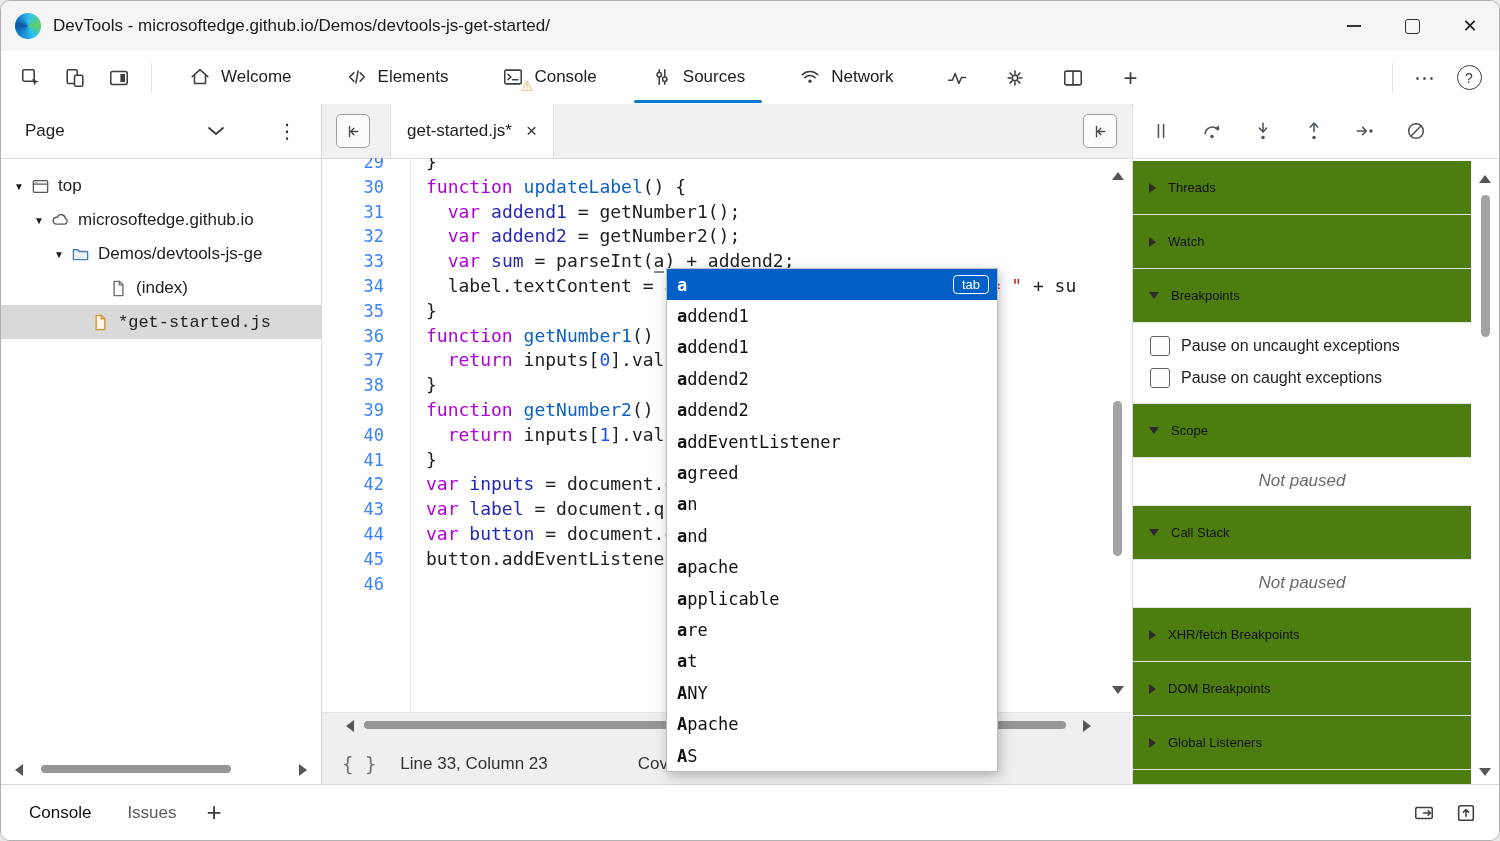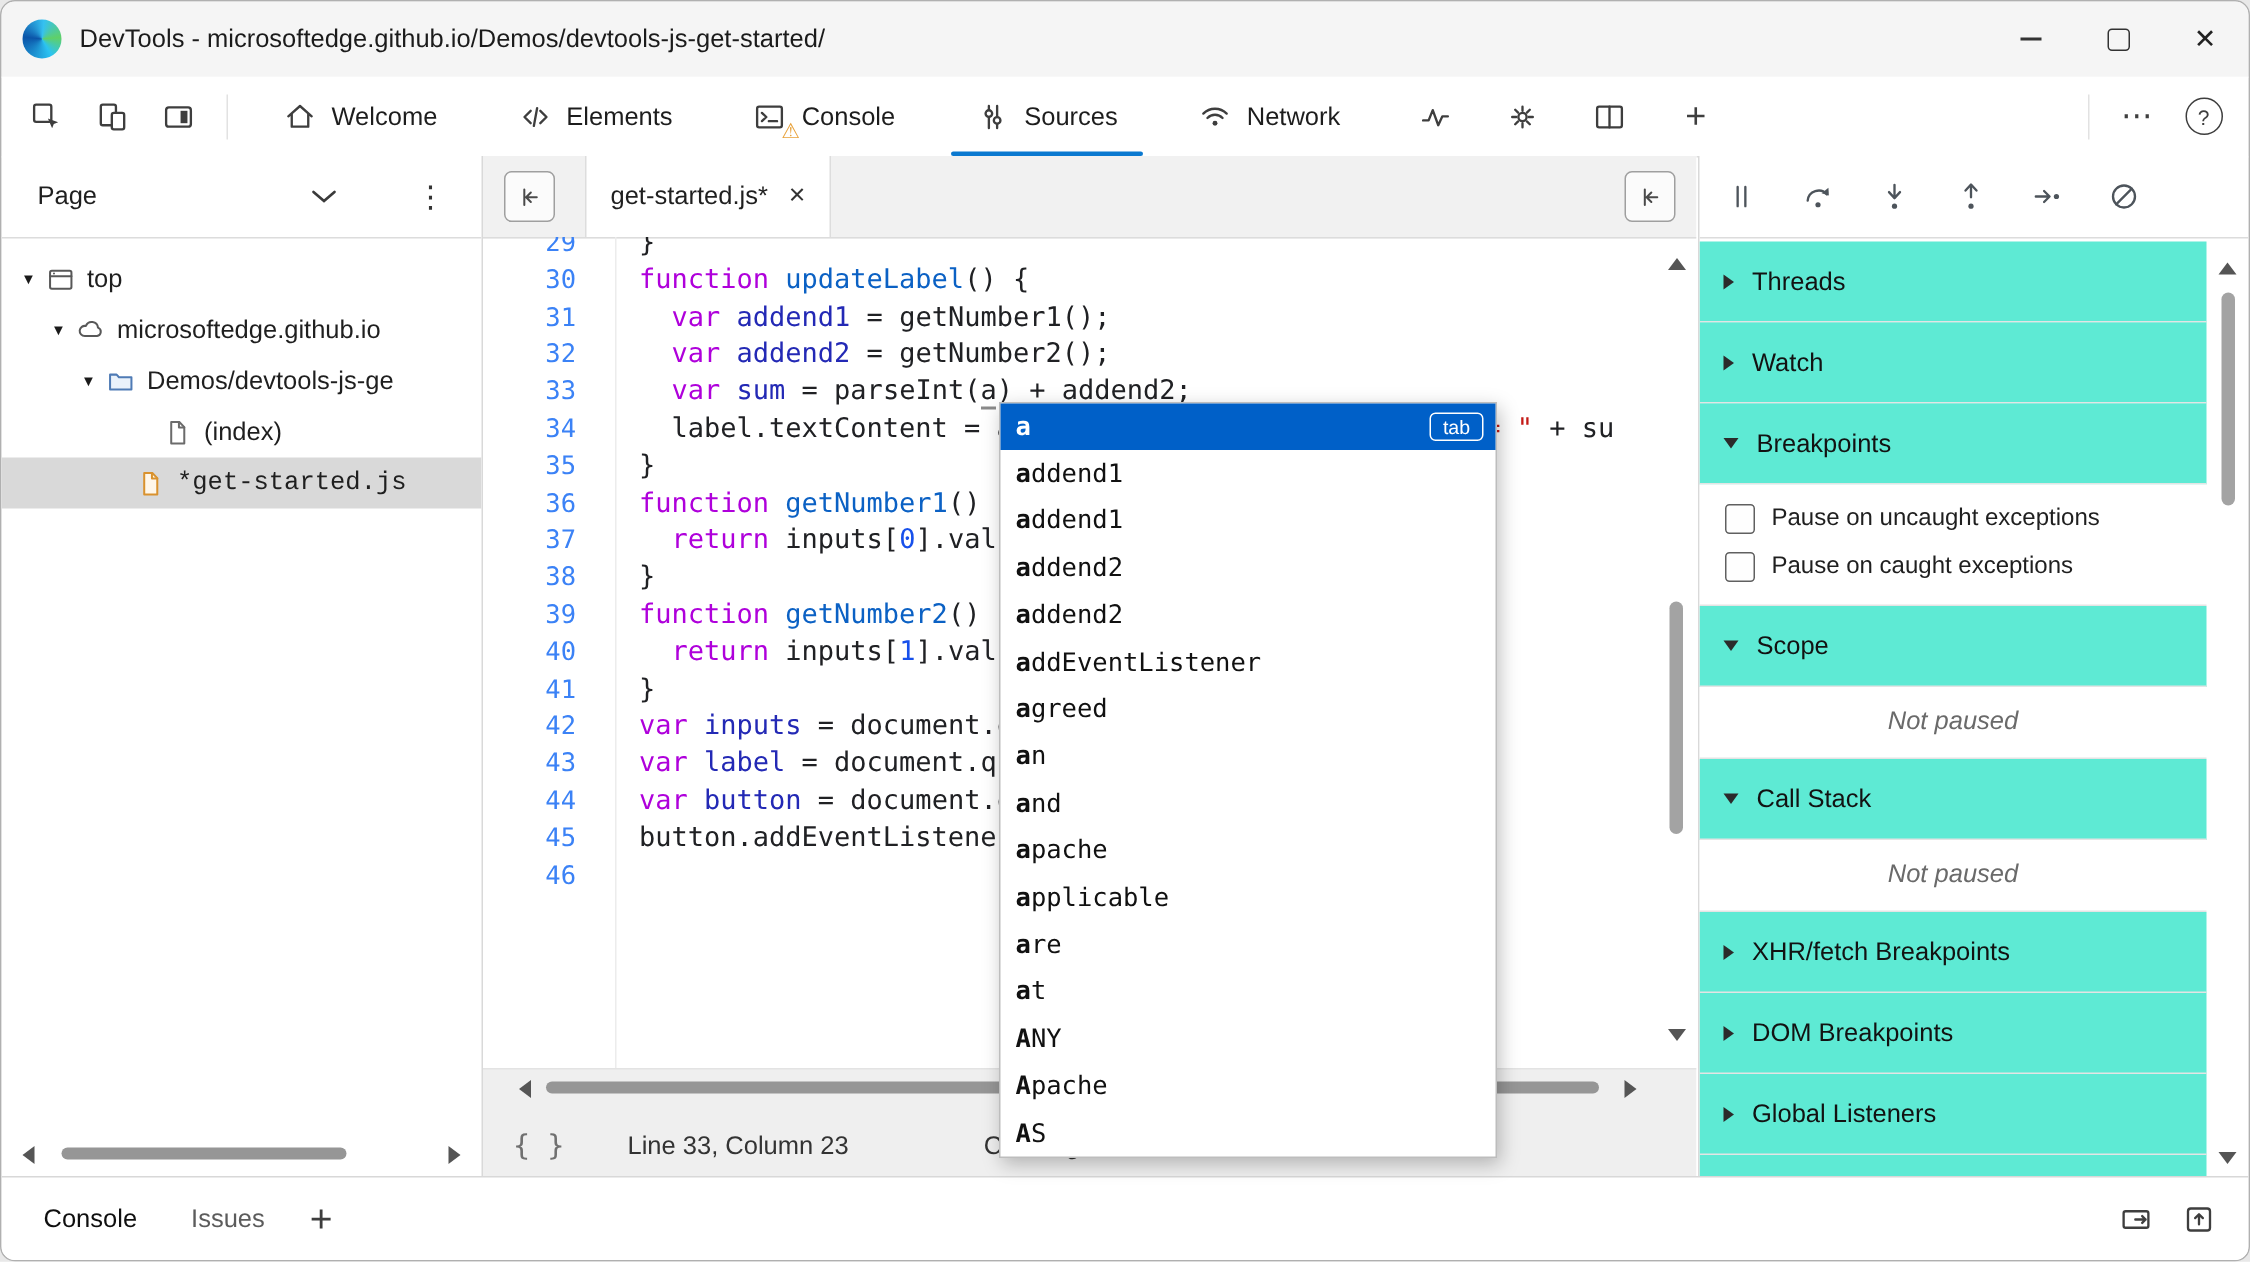--- a/index.html
+++ b/index.html
@@ -14,21 +14,21 @@
   .win-controls{margin-left:auto;display:flex;height:100%;}
   .win-btn{width:58px;height:100%;display:flex;align-items:center;justify-content:center;}
   .glyph-min{width:14px;border-top:2px solid #333;}
   .glyph-max{width:13px;height:13px;border:1.6px solid #333;border-radius:3px;}
   .glyph-close{font-size:18px;color:#222;}
   
   .toolbar{position:absolute;top:50px;left:0;right:0;height:53px;background:#fff;
            border-bottom:1px solid #dcdcdc;display:flex;align-items:center;}
   .icon-btn{width:44px;height:44px;display:flex;align-items:center;justify-content:center;flex:none;}
   .vdiv{width:1px;height:30px;background:#e2e2e2;margin:0 10px;flex:none;}
-  .tool-tabs{display:flex;height:100%;align-items:center;}
+  .tool-tabs{display:flex;height:100%;}
   .tool-tab{display:flex;align-items:center;gap:10px;height:52px;padding:0 27px;font-size:17px;
             color:#1d1d1d;position:relative;cursor:default;}
   .tool-tab .ic{position:relative;display:flex;}
   .tool-tab.active::after{content:"";position:absolute;left:10px;right:10px;bottom:0;height:3px;
             background:#0b79d0;border-radius:2px;}
   .warn-badge{position:absolute;right:-9px;bottom:-6px;font-size:14px;color:#e8a33d;
               text-shadow:0 0 2px #fff;}
   .tglyph{font-size:24px;color:#3e3e3e;font-weight:300;line-height:1;}
   .dots{font-size:21px;color:#3e3e3e;letter-spacing:1px;}
   .help-circle{width:23px;height:23px;border:1.7px solid #3e3e3e;border-radius:50%;display:flex;
@@ -78,42 +78,42 @@
           border-bottom:8px solid #555;position:absolute;left:3px;}
   .tri-down{width:0;height:0;border-left:6px solid transparent;border-right:6px solid transparent;
           border-top:8px solid #555;position:absolute;left:3px;}
   .v-thumb{position:absolute;left:4px;width:9px;background:#a3a3a3;border-radius:5px;}
   .bottombar{position:absolute;left:0;right:0;top:608px;height:75px;background:#efefef;
              border-top:1px solid #e3e3e3;}
   .hscroll-row{position:absolute;top:4px;left:0;right:0;height:18px;}
   .statusrow{position:absolute;top:28px;left:0;right:0;height:46px;display:flex;align-items:center;
              font-size:17px;color:#333;}
   .braces{font-family:"DejaVu Sans Mono",monospace;font-size:19px;color:#707070;}
-  .status-pos{margin-left:42px;}
+  .status-pos{margin-left:24px;}
   .status-cov{margin-left:90px;}
   
   .autocomplete{position:absolute;left:665px;top:267px;width:330px;background:#fff;z-index:40;
       border:1px solid #bdbdbd;box-shadow:2px 4px 12px rgba(0,0,0,.25);
       font-family:"DejaVu Sans Mono","Liberation Mono",monospace;font-size:17px;}
   .ac-item{height:31.4px;display:flex;align-items:center;padding:0 8px 0 10px;color:#111;}
   .ac-text{display:block;flex:1;}
   .ac-text::first-letter{font-weight:bold;}
   .ac-item.sel{background:#0060c8;color:#fff;}
   .ac-item.sel .ac-text{color:#fff;}
   .ac-hint{font-family:"Liberation Sans",sans-serif;font-size:13px;border:1px solid #fff;
            border-radius:4px;padding:1px 8px;color:#fff;}
   
   .rightpanel{position:absolute;top:103px;left:1131px;right:0;bottom:56px;background:#fff;
               border-left:1px solid #d9d9d9;overflow:hidden;}
   .debug-toolbar{height:54px;border-bottom:1px solid #dcdcdc;display:flex;align-items:center;
                  padding-left:8px;gap:11px;}
   .dbg-btn{width:40px;height:40px;display:flex;align-items:center;justify-content:center;}
   .sections{position:absolute;top:57px;left:0;right:28px;}
-  .sec{background:#5eead4;border-bottom:1px solid #e4e4e4;height:53px;display:flex;
-       align-items:center;padding-left:16px;gap:12px;font-size:17px;color:#121212;}
+  .sec{background:#4d7c0f;border-bottom:1px solid #e4e4e4;height:53px;display:flex;
+       align-items:center;padding-left:16px;gap:12px;font-size:13px;color:#121212;}
   .sec.partial{height:14px;}
   .tri{width:0;height:0;border-top:5px solid transparent;border-bottom:5px solid transparent;
        border-left:7px solid #2b2b2b;flex:none;}
   .tri.exp{border-left:5px solid transparent;border-right:5px solid transparent;
        border-top:7px solid #2b2b2b;border-bottom:none;}
   .sec-body{background:#fff;border-bottom:1px solid #e4e4e4;}
   .cb-wrap{padding:7px 0 9px;}
   .cb-row{display:flex;align-items:center;gap:11px;height:32px;padding-left:17px;font-size:16px;}
   .cb{width:18px;height:18px;border:1.7px solid #606060;border-radius:3px;background:#fefefe;flex:none;}
   .np-text{text-align:center;font-style:italic;color:#6a6a6a;font-size:17px;padding:13px 0 14px;}

